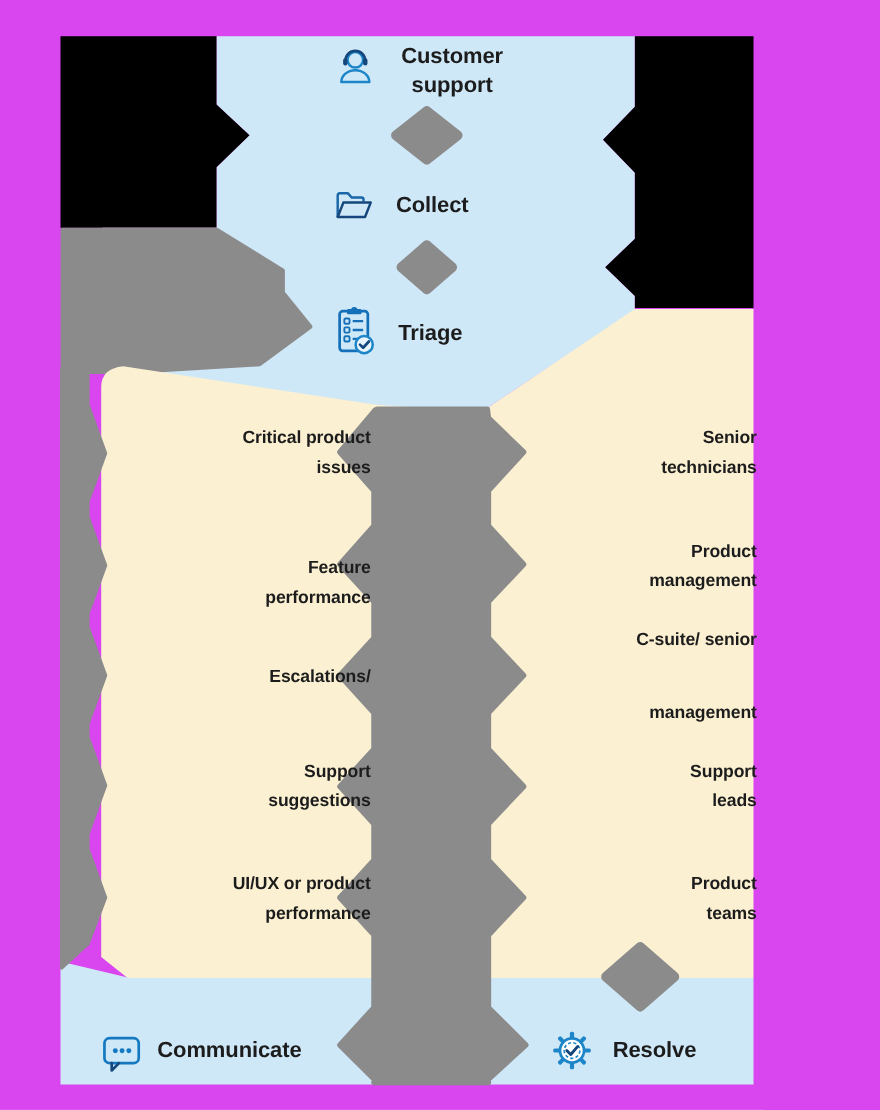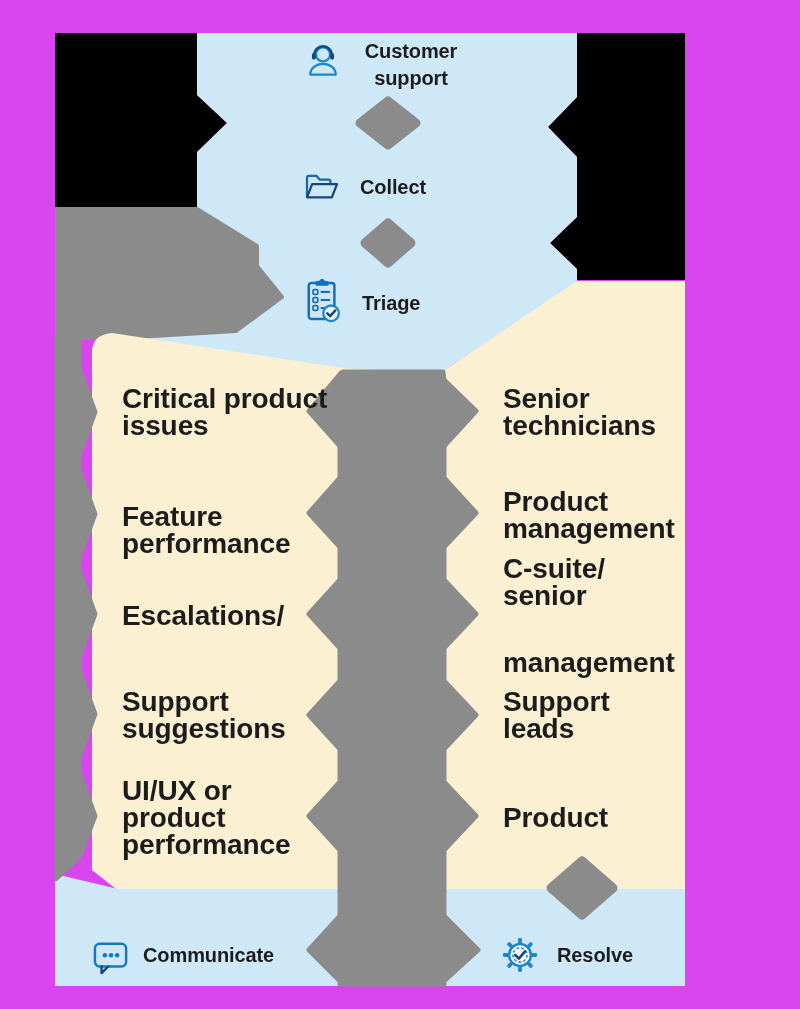--- a/index.html
+++ b/index.html
@@ -2,21 +2,21 @@
 <html><head>
 <meta charset="utf-8">
 <style>
   html,body{margin:0;padding:0;background:#fff;}
   .stage{position:relative;width:800px;height:1009px;background:#d946ef;overflow:hidden;
          font-family:"Liberation Sans",sans-serif;color:#1c1c1c;}
   .bg{position:absolute;left:0;top:0;width:800px;height:1009px;}
   .label{position:absolute;font-weight:700;font-size:20px;line-height:27px;letter-spacing:-0.1px;}
   .label span{display:block;}
   .row{position:absolute;height:54px;display:flex;flex-direction:column;justify-content:center;
-       font-weight:700;font-size:28px;line-height:27px;letter-spacing:-0.1px;}
+       font-weight:700;font-size:16px;line-height:27px;letter-spacing:-0.1px;align-items:flex-end;}
   .row span{display:block;}
   .center{text-align:center;}
   .icon{position:absolute;}
   .icon svg{display:block;}
 </style>
 </head>
 <body>
 
 <div class="stage">
 
@@ -117,20 +117,21 @@
   <div class="row" style="left:503px;top:588px;width:185px;gap:40px;">
     <span>C-suite/ senior</span>
     <span>management</span>
   </div>
   <div class="row" style="left:503px;top:688px;width:185px;">
     <span>Support</span>
     <span>leads</span>
   </div>
   <div class="row" style="left:503px;top:790px;width:185px;">
     <span>Product</span>
+    <span>teams</span>
   </div>
 
   <div class="icon" style="left:93px;top:941px;">
     <svg width="36" height="34" viewBox="0 0 38 36">
       <rect x="2" y="3" width="33" height="24" rx="5" fill="none" stroke="#1479c0" stroke-width="2.6"></rect>
       <path d="M9,27 L9,34 L16,27" fill="none" stroke="#16477c" stroke-width="2.6" stroke-linecap="round" stroke-linejoin="round"></path>
       <circle cx="12.5" cy="15" r="2.4" fill="#1479c0"></circle>
       <circle cx="19" cy="15" r="2.4" fill="#1479c0"></circle>
       <circle cx="25.5" cy="15" r="2.4" fill="#1479c0"></circle>
     </svg>

